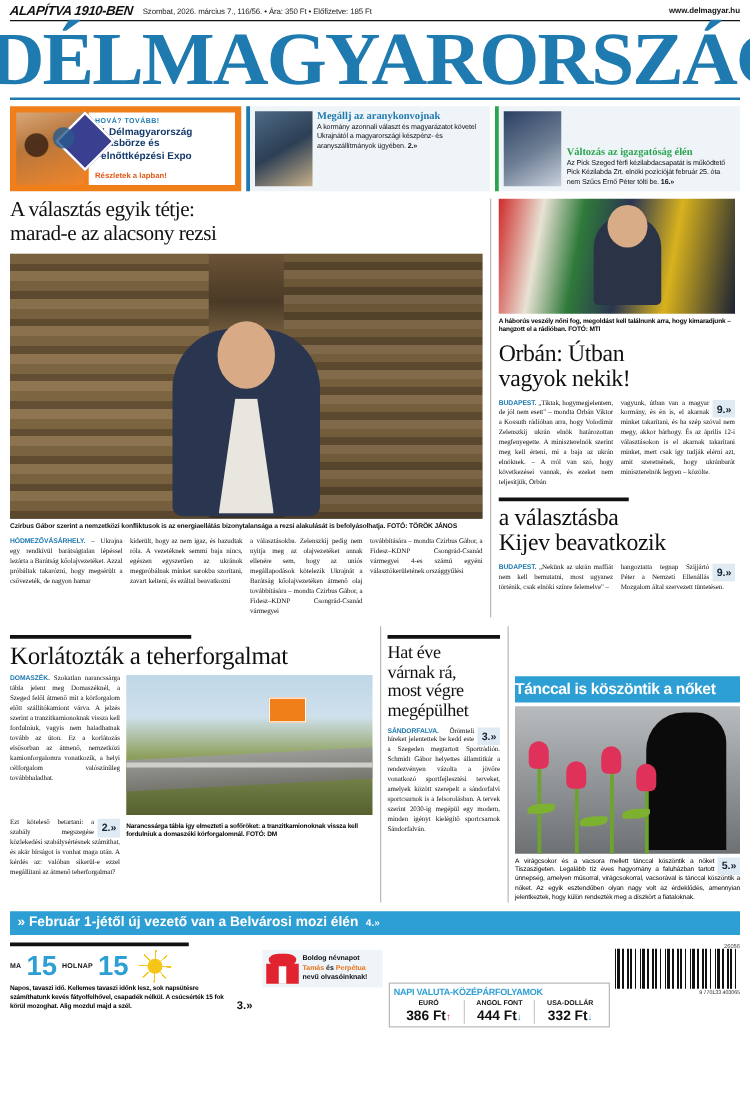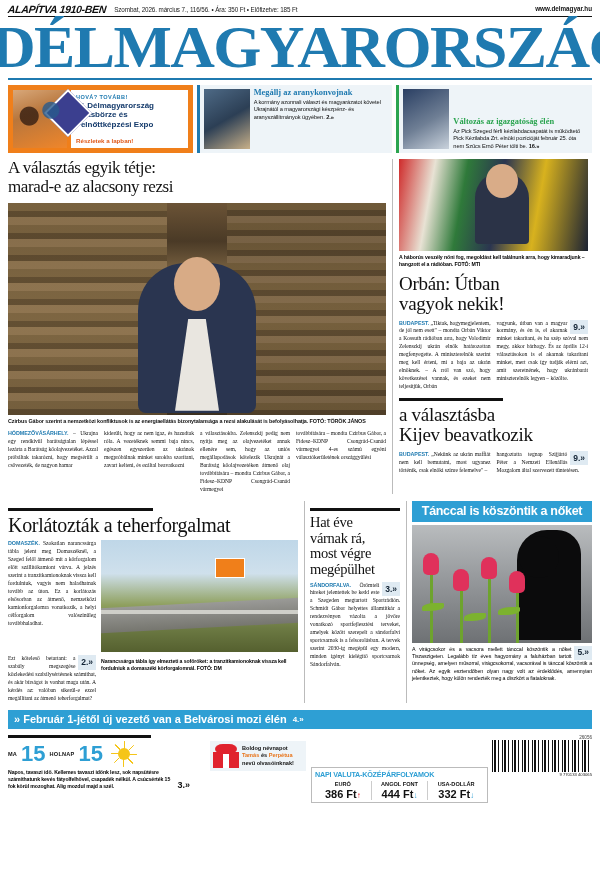--- a/index.html
+++ b/index.html
@@ -228,23 +228,23 @@
   }
   .lw-a-photo .guard{
     position:absolute; left:0; bottom:34%; width:100%; height:4px; background:#cfcfc9;
   }
   .small-cap {
     font-family:"Liberation Sans", sans-serif; font-size:5.2px; font-weight:bold;
     line-height:1.3; margin-top:3px; letter-spacing:-0.1px;
   }
 
   .tulip-banner {
-    background:#2e9fd4; color:#fff; text-align:center;
-    font-family:"Liberation Sans", sans-serif; font-weight:bold;
-    font-size:12.5px; padding:3px 0 4px 0; letter-spacing:-0.3px;
+    background:#2e9fd4; color:#fff; text-align:left;
+    font-family:"Liberation Sans", sans-serif; font-weight:bold;
+    font-size:12.5px; padding:3px 0 4px 0; letter-spacing:-0.3px;margin-top:40px;
   }
   .tulip-photo {
     height:118px; margin-top:3px;
     background:linear-gradient(180deg,#b9bcbe 0%,#9a9da0 40%,#6e7174 100%);
     position:relative; overflow:hidden;
   }
   .tulip-sil {
     position:absolute; right:6%; top:4%; width:64px; height:110px;
     background:#0b0b0c; border-radius:30px 24px 0 0;
   }
@@ -561,21 +561,21 @@
 
   <div class="bottombar">
     <span>» Február 1-jétől új vezető van a Belvárosi mozi élén</span>
     <span class="ref">4.»</span>
   </div>
 
   <div class="footer">
 
     <div class="foot-weather">
       <div class="wx-rule"></div>
-      <div style="display:flex; gap:16px; align-items:flex-start;">
+      <div style="display:flex; gap:4px; align-items:flex-start;">
         <div style="flex:1">
           <div class="wx-row">
             <span class="wx-lbl">MA</span>
             <span class="wx-temp">15</span>
             <span class="wx-lbl">HOLNAP</span>
             <span class="wx-temp">15</span>
             <span class="sun"></span>
           </div>
           <div style="display:flex; align-items:flex-end; gap:4px;">
             <div class="wx-text">Napos, tavaszi idő. Kellemes tavaszi időnk lesz, sok napsütésre számíthatunk kevés fátyolfelhővel, csapadék nélkül. A csúcsérték 15 fok körül mozoghat. Alig mozdul majd a szél.</div>

